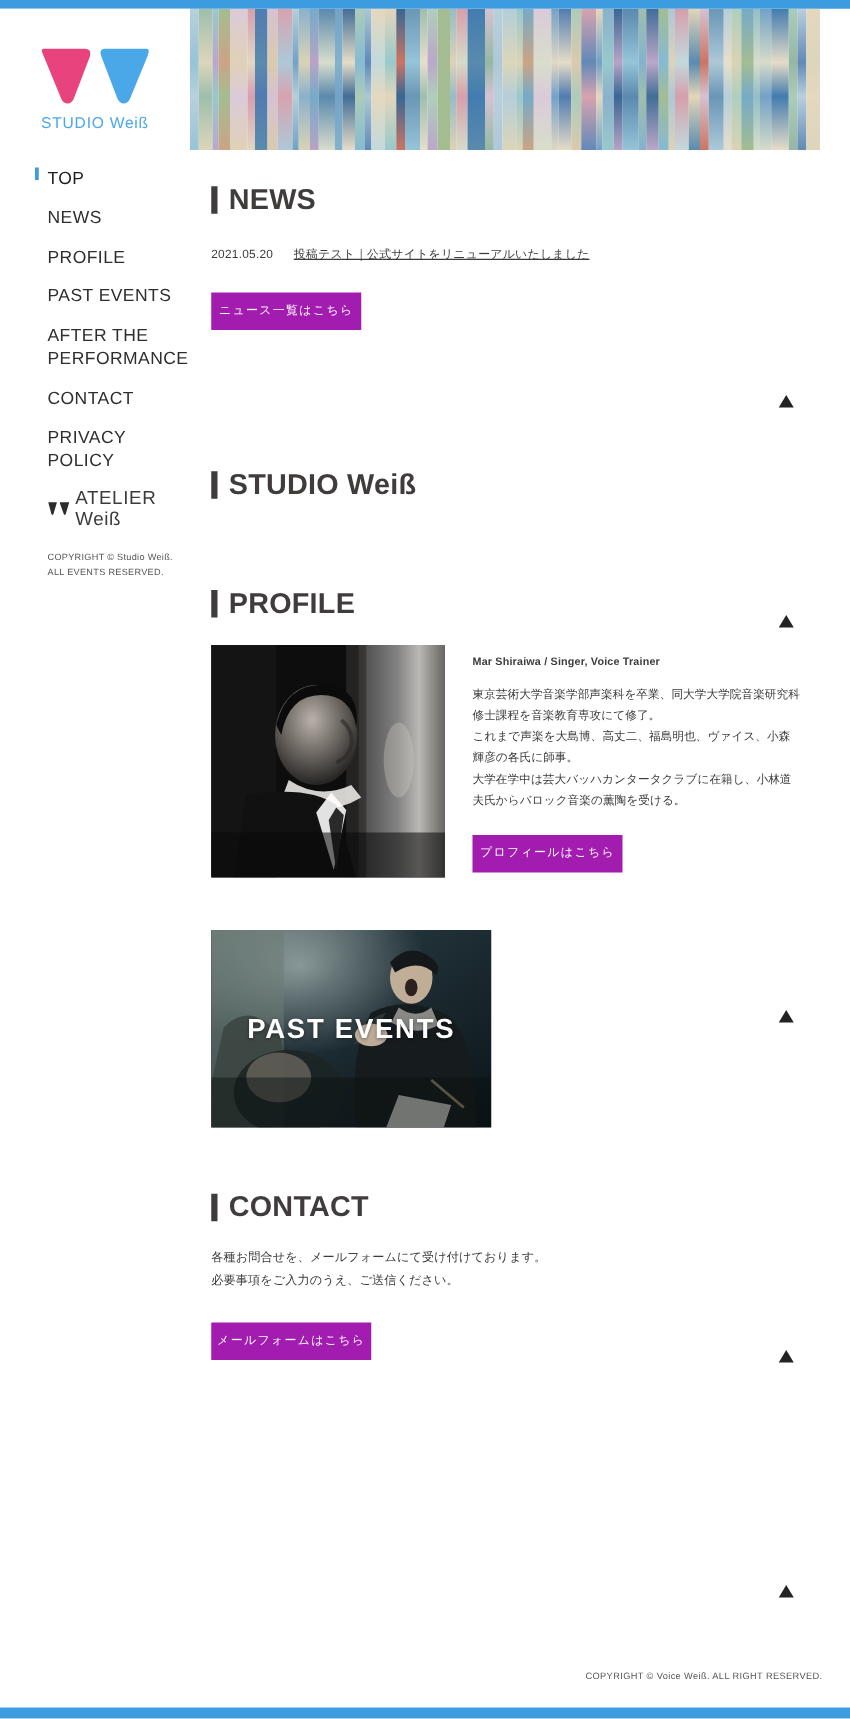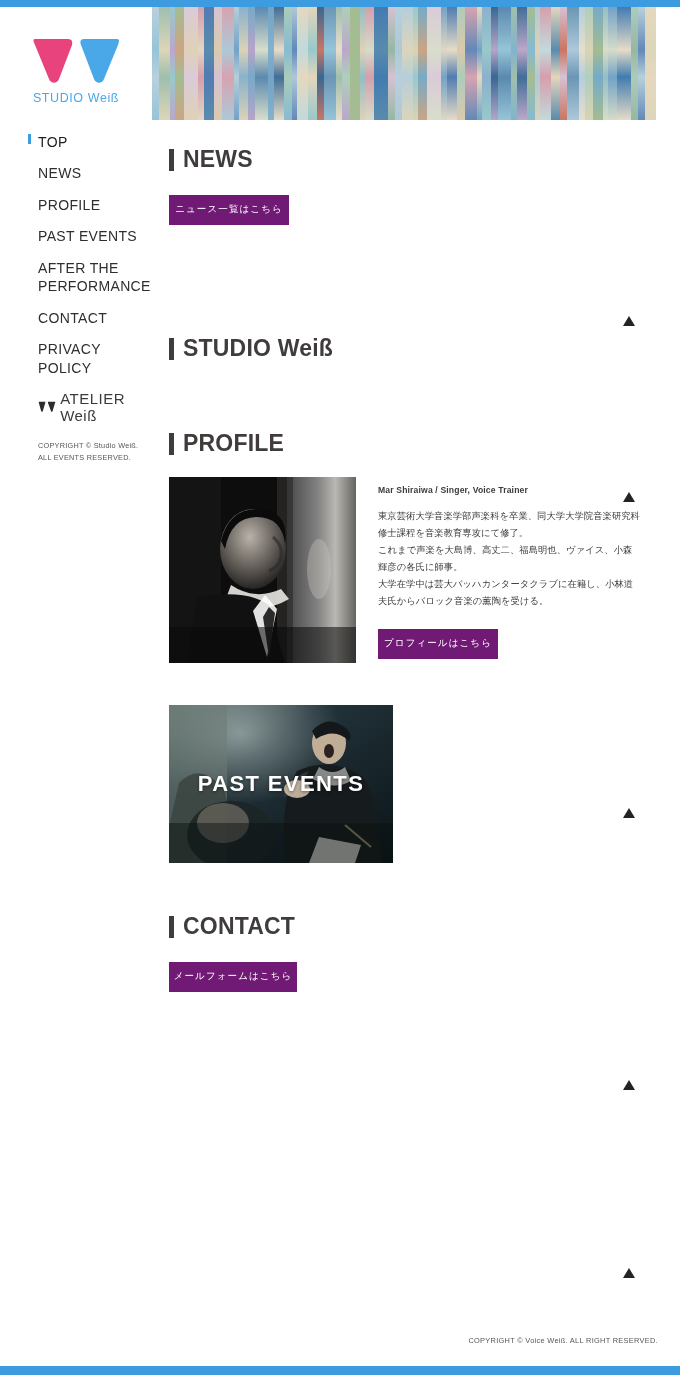--- a/index.html
+++ b/index.html
@@ -157,21 +157,21 @@
   .news-date { width: 66px; letter-spacing: 0.2px; color: #3d3d3d; }
   .news-link {
     color: #3b3b3b;
     text-decoration: underline;
     letter-spacing: 0.2px;
     cursor: pointer;
   }
 
   .btn {
     display: inline-block;
-    background: #701a75;
+    background: #a21caf;
     color: #ffffff;
     font-size: 9.5px;
     letter-spacing: 1.1px;
     text-align: center;
     padding: 8px 0 9px;
     cursor: pointer;
     text-decoration: none;
     border: none;
     font-family: inherit;
   }
@@ -395,20 +395,24 @@
       <div class="strip" style="width: 11px; background: linear-gradient(rgb(224, 210, 180) 0%, rgb(214, 207, 174) 38%, rgb(224, 210, 180) 62%, rgb(214, 207, 174) 100%); opacity: 0.86;"></div>
     </div>
 
   <main id="main">
 
     <section class="section" style="padding-top:28px;">
       <h2 class="sec-head">
         <span class="bar"></span>
         <span>NEWS</span>
       </h2>
+      <div class="news-row">
+        <span class="news-date">2021.05.20</span>
+        <a class="news-link" href="#">投稿テスト｜公式サイトをリニューアルいたしました</a>
+      </div>
       <a class="btn w-news" href="#">ニュース一覧はこちら</a>
     </section>
 
     <div class="to-top" style="top:196px;">
       <div class="tri"></div>
     </div>
 
     <section class="section" style="margin-top:112px;">
       <h2 class="sec-head">
         <span class="bar"></span>
@@ -509,20 +513,22 @@
 
     <div class="to-top" style="top:960px;">
       <div class="tri"></div>
     </div>
 
     <section class="section" style="margin-top:52px;">
       <h2 class="sec-head">
         <span class="bar"></span>
         <span>CONTACT</span>
       </h2>
+      <p class="body-text" style="white-space:pre-line;margin-top:21px;">各種お問合せを、メールフォームにて受け付けております。
+必要事項をご入力のうえ、ご送信ください。</p>
       <a class="btn w-mail" href="#">メールフォームはこちら</a>
     </section>
 
     <div class="to-top" style="top:1148px;">
       <div class="tri"></div>
     </div>
   </main>
 
   <footer id="footer">
     <div class="foot-copy">COPYRIGHT © Voice Weiß. ALL RIGHT RESERVED.</div>

